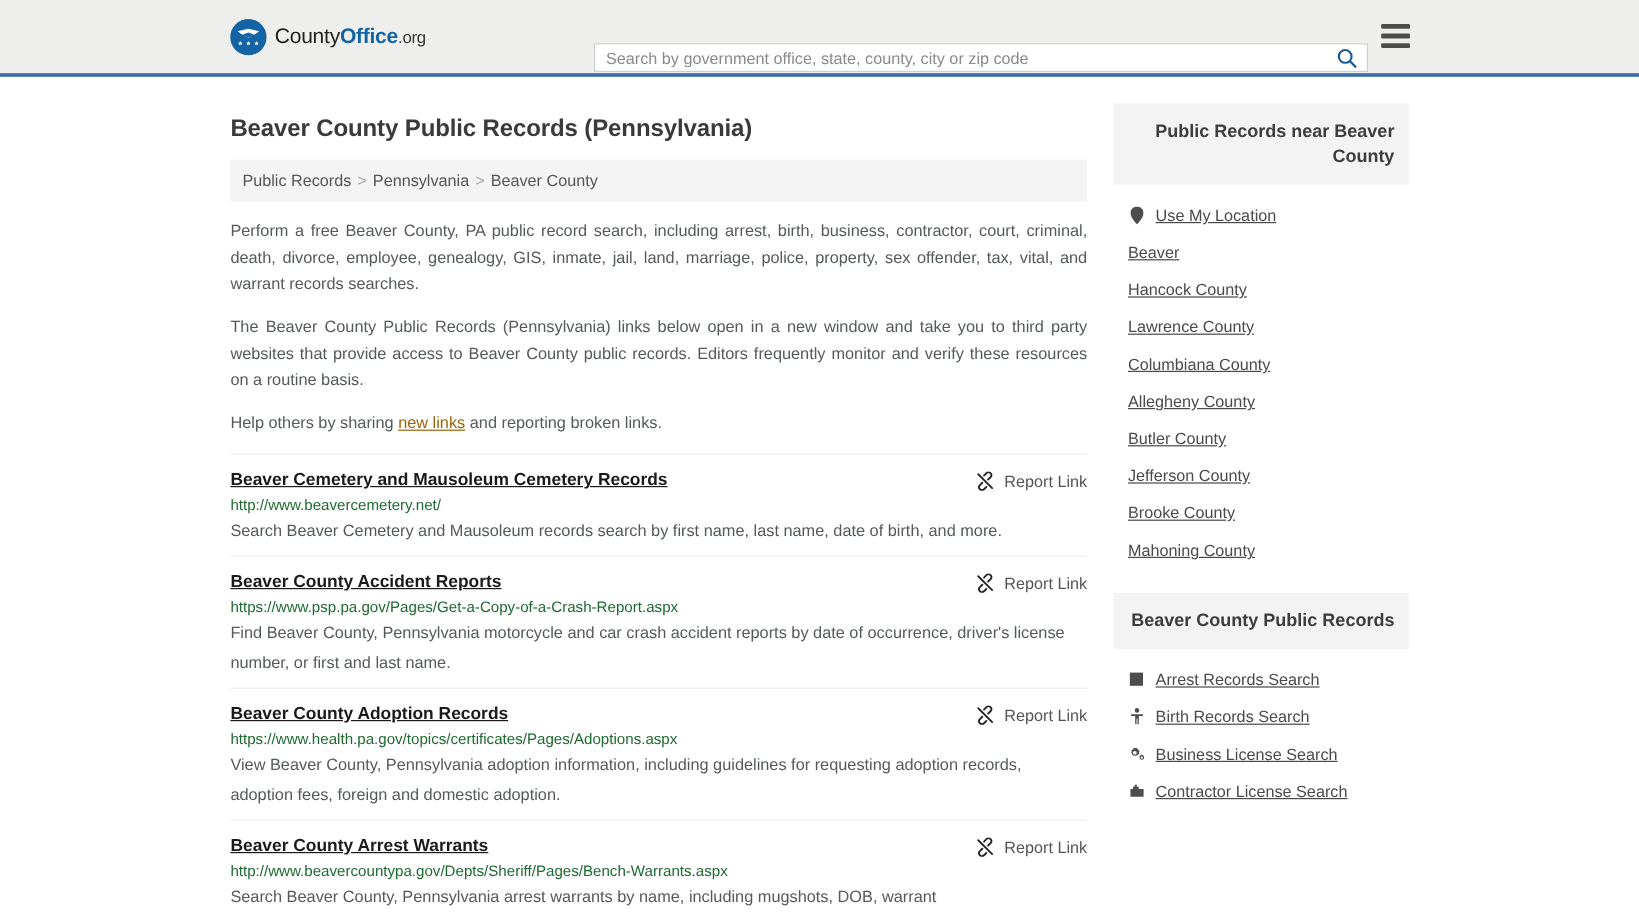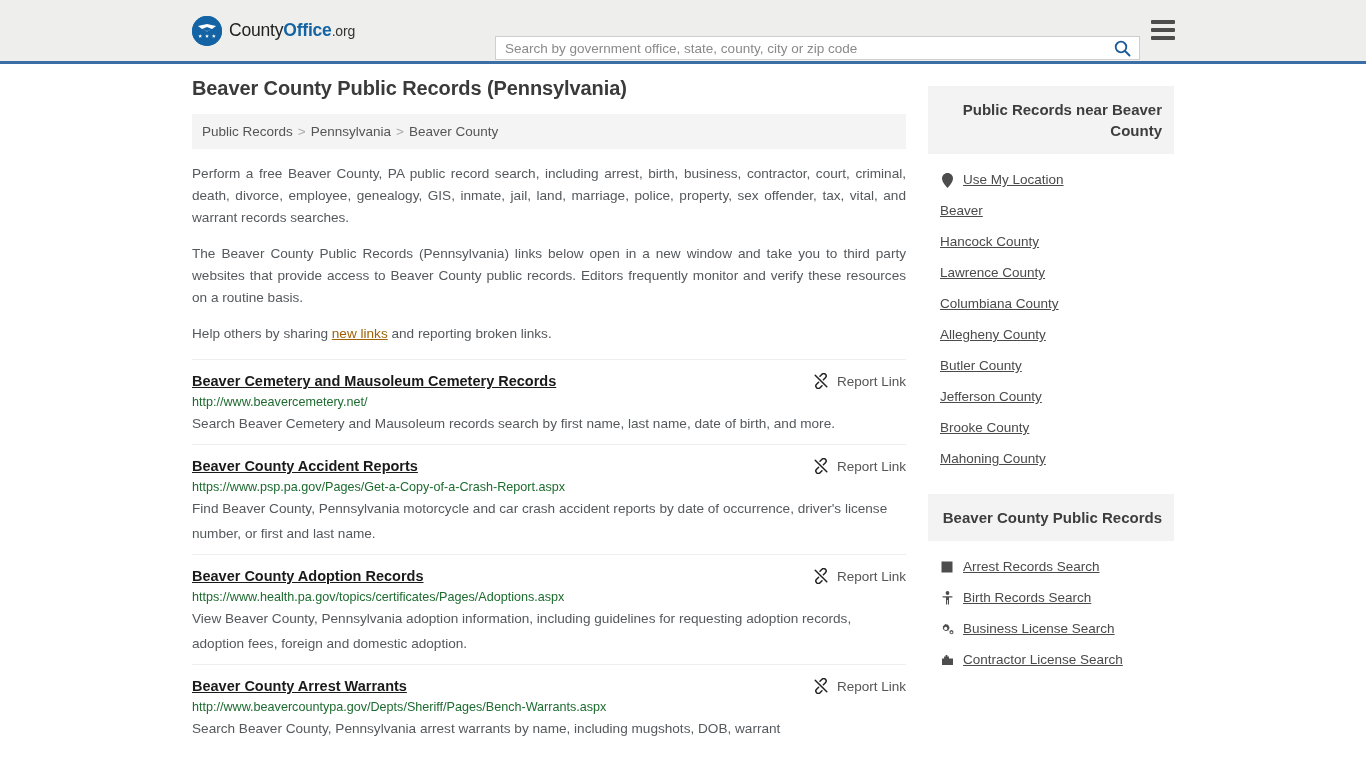--- a/index.html
+++ b/index.html
@@ -104,21 +104,21 @@
     align-items: flex-start;
     gap: 22px;
   }
   .main { width: 714px; flex: 0 0 714px; }
   .aside { width: 246px; flex: 0 0 246px; margin-top: 22px; }
 
   h1.page-title {
     font-size: 20px;
     font-weight: 700;
     color: #3a3a3a;
-    margin: 13px 0 14px 0;
+    margin: 32px 0 14px 0;
     letter-spacing: -0.1px;
   }
 
   .breadcrumb {
     background: #f4f4f4;
     padding: 10px 10px;
     font-size: 13.5px;
     color: #555;
     margin-bottom: 14px;
   }
@@ -143,21 +143,21 @@
 
   
   .entry {
     border-top: 1px solid #eeeeee;
     padding: 12px 0 8px 0;
     position: relative;
   }
   .entry:first-of-type { border-top: 0; padding-top: 14px; }
   .entry-head {
     display: flex;
-    align-items: flex-start;
+    align-items: flex-end;
     justify-content: space-between;
     gap: 12px;
   }
   .entry-title {
     font-size: 14.5px;
     font-weight: 700;
     color: #1a1a1a;
     text-decoration: underline;
     cursor: pointer;
     line-height: 18px;
@@ -196,21 +196,21 @@
     padding: 13px 12px;
     font-size: 15px;
     font-weight: 700;
     color: #3d3d3d;
     line-height: 21px;
     text-align: right;
   }
   .card-body { padding: 10px 0 0 0; }
   .side-item {
     display: flex;
-    align-items: flex-end;
+    align-items: flex-start;
     gap: 9px;
     padding: 8px 12px;
     font-size: 13.5px;
   }
   .side-item a {
     color: #4a4a4a;
     text-decoration: underline;
     cursor: pointer;
   }
   .side-ico {

